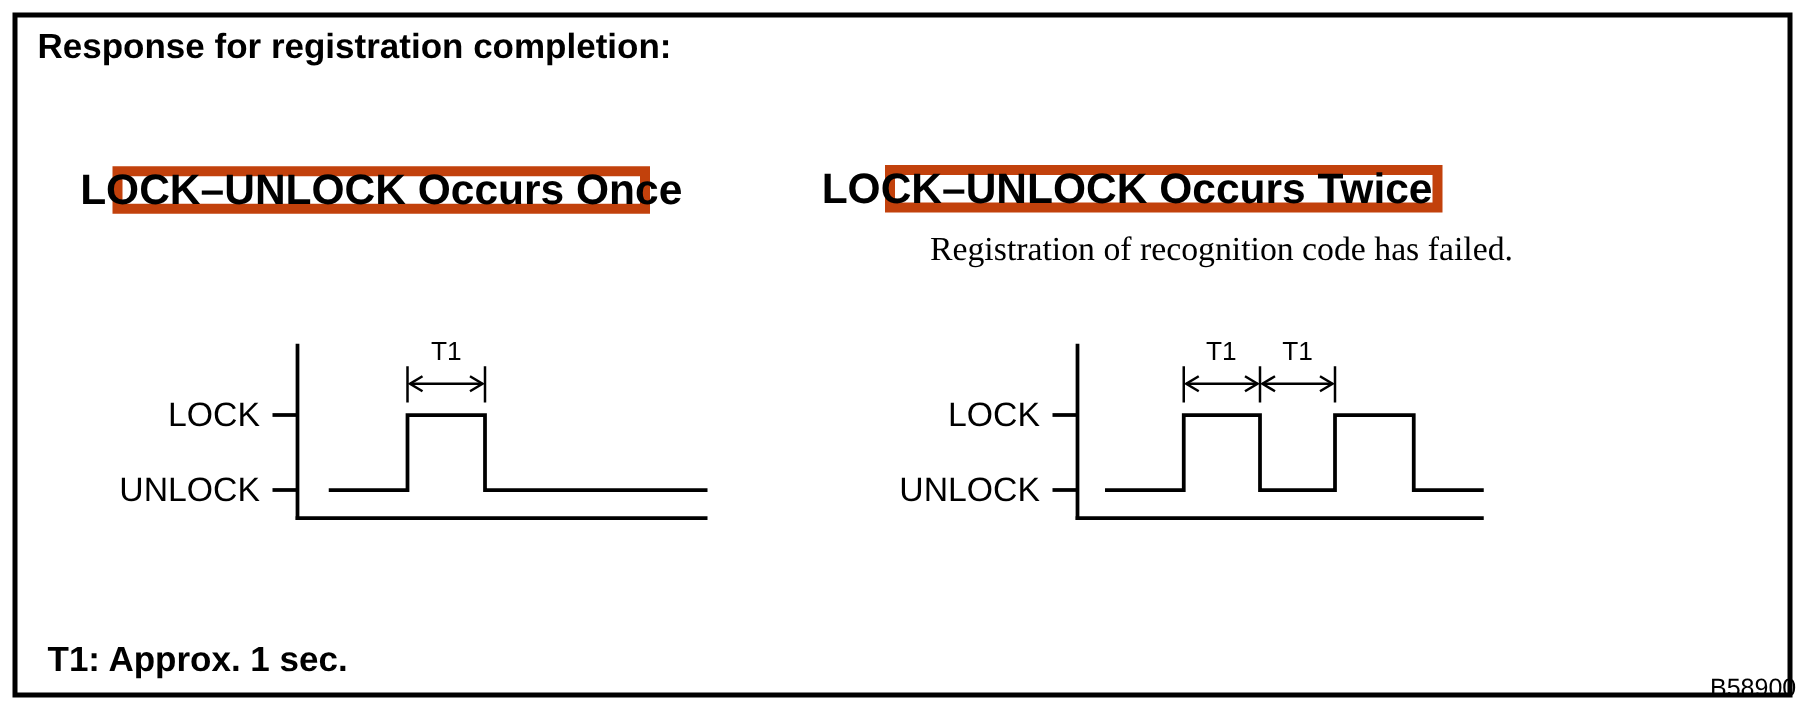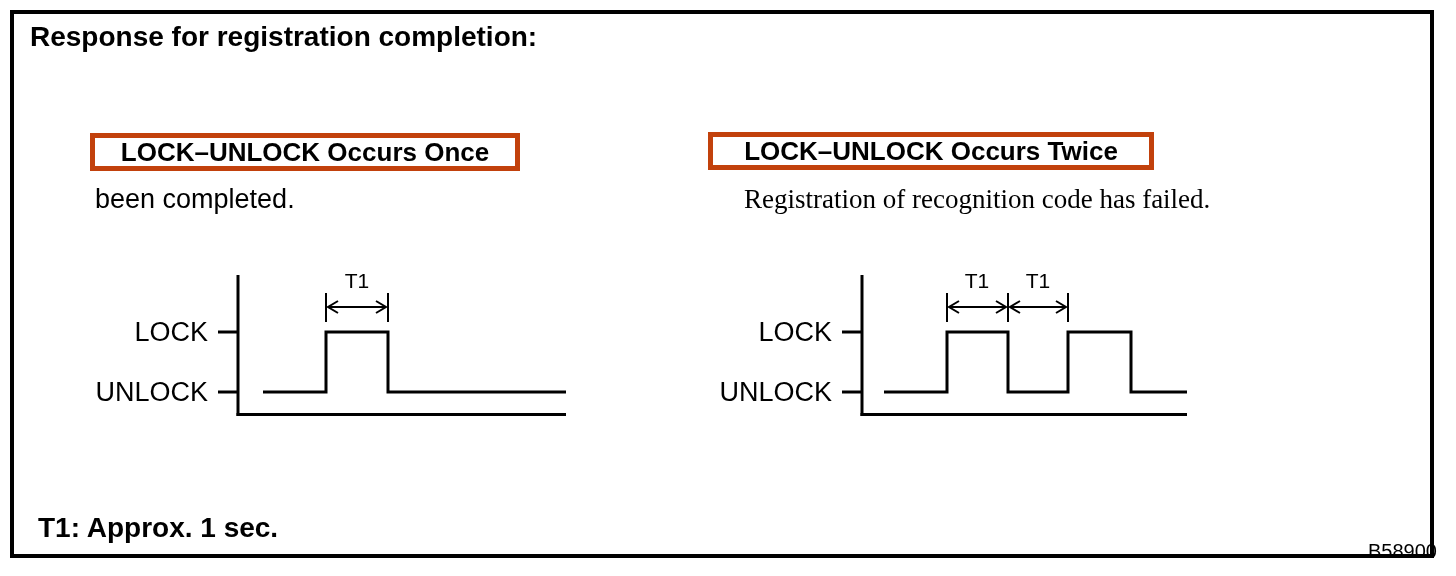--- a/index.html
+++ b/index.html
@@ -27,31 +27,31 @@
     position: absolute;
     left: 30px; top: 21px;
     font-size: 28px;
     font-weight: bold;
     white-space: nowrap;
   }
 
   .header-box {
     position: absolute;
     height: 38px;
-    border: 5px solid #c2410c;
+    border: 8px solid #c2410c;
     box-sizing: border-box;
     display: flex;
     align-items: center;
     justify-content: center;
-    font-size: 26px;
+    font-size: 34px;
     font-weight: bold;
     white-space: nowrap;
   }
   .header-box.left  { left: 90px;  top: 133px; width: 430px; }
-  .header-box.right { left: 708px; top: 132px; width: 446px; }
+  .header-box.right { left: 708px; top: 132px; width: 446px; justify-content: flex-end; }
 
   .desc {
     position: absolute;
     top: 182px;
     font-size: 27px;
     font-weight: normal;
     line-height: 35px;
     white-space: nowrap;
   }
   .desc.left  { left: 95px; }
@@ -84,21 +84,20 @@
 
 <div class="frame"></div>
 
 <div class="title">Response for registration completion:</div>
 
 <section>
   <div class="header-box left">
     <span>LOCK–UNLOCK Occurs Once</span>
   </div>
   <div class="desc left">
-    <div>been completed.</div>
   </div>
 
   <svg class="wave" style="left:80px; top:260px;" width="560" height="170" viewBox="0 0 560 170">
 
     <line class="s3" x1="158" y1="15" x2="158" y2="156"></line>
     <line class="s3" x1="156.5" y1="154.5" x2="486" y2="154.5"></line>
 
     <line class="s3" x1="138" y1="72" x2="159" y2="72"></line>
     <line class="s3" x1="138" y1="132" x2="159" y2="132"></line>
 

